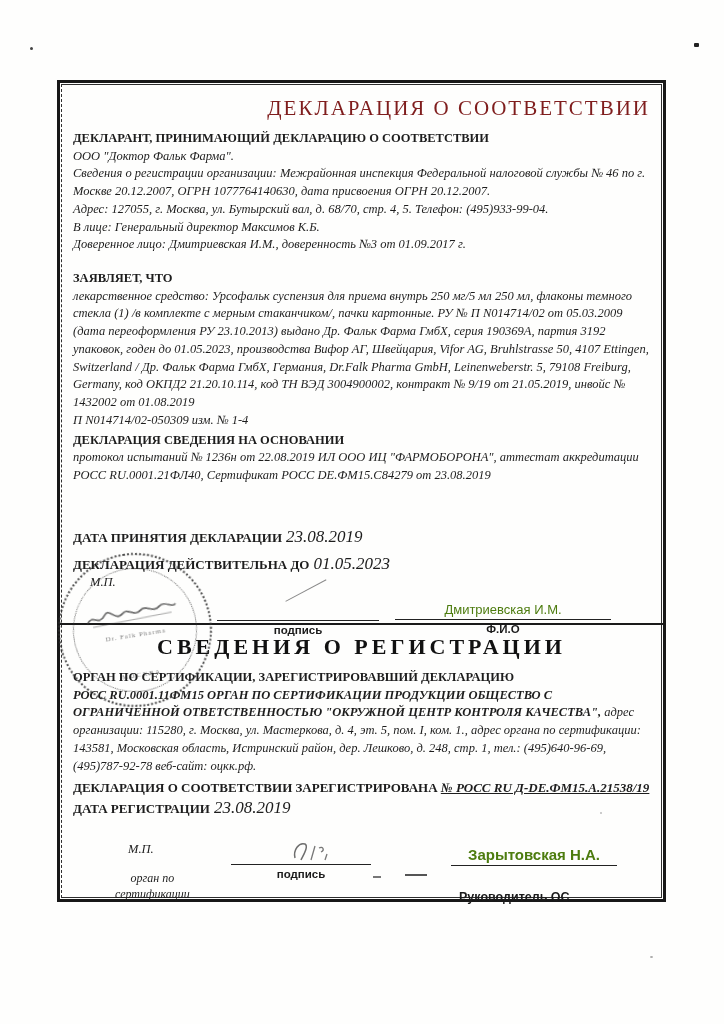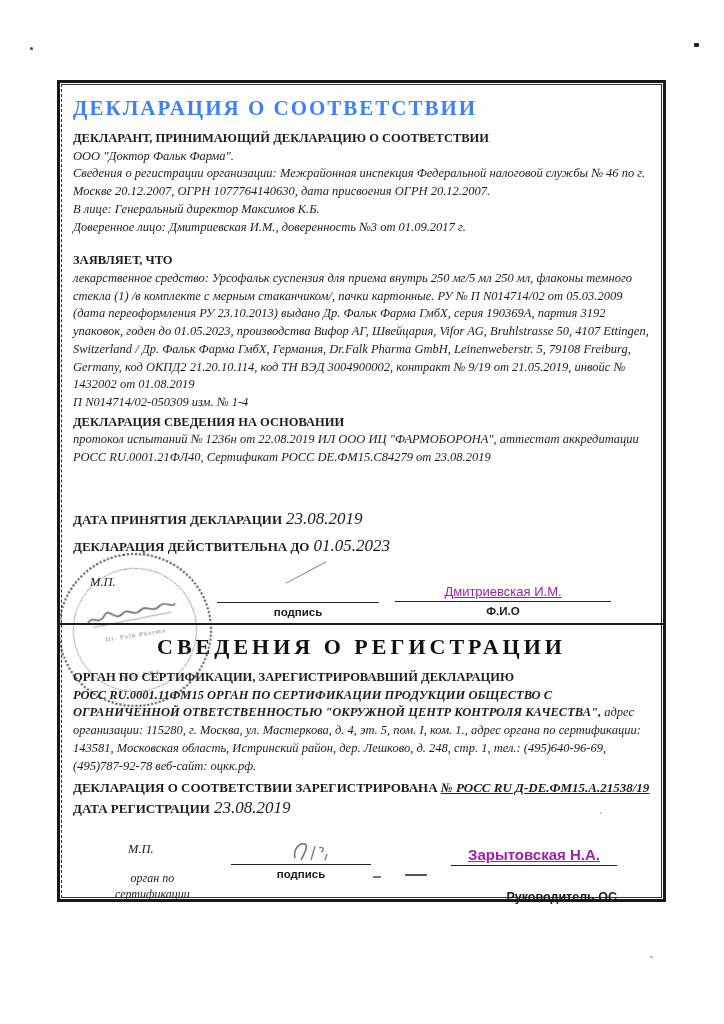--- a/index.html
+++ b/index.html
@@ -31,43 +31,43 @@
     border:1px solid #2e2e2e;
     border-left-style:dashed;
     pointer-events:none;
   }
 
   .sec1 { position:absolute; top:0; left:13px; right:13px; height:538px; }
   .sec2 { position:absolute; top:544px; left:13px; right:13px; bottom:4px; }
   .divider { position:absolute; left:0; right:0; top:540px; height:2px; background:#1a1a1a; z-index:1; }
 
   .doc-title {
-    margin-top:13px; text-align:left;
-    font-size:21px; font-weight:bold; letter-spacing:2px; color:#3b82f6;
+    margin-top:13px; text-align:right;
+    font-size:21px; font-weight:normal; letter-spacing:2px; color:#7f1d1d;
   }
   .sec2-title {
     margin-top:7px; text-align:center;
     font-size:22px; font-weight:bold; letter-spacing:4px; color:#111;
   }
   .h-bold { font-size:12.5px; font-weight:bold; margin-top:9px; line-height:1.4; }
   .body-it { font-size:12.5px; font-style:italic; line-height:1.42; }
   .body-it.b { font-weight:bold; font-style:italic; }
   .mt2 { margin-top:2px; } .mt10 { margin-top:10px; } .mt16 { margin-top:16px; }
 
   .date-line { margin-top:42px; }
   .date-line2 { margin-top:7px; }
   .date-line .lbl, .date-line2 .lbl { font-size:13px; font-weight:bold; }
   .date-line .val, .date-line2 .val { font-size:17px; font-style:italic; }
 
   
   .sigrow1 { position:relative; margin-top:20px; height:62px; }
   .sig-col { position:absolute; text-align:center; font-family:"Liberation Sans", sans-serif; }
   .sig-line { border-top:1.6px solid #222; }
   .sig-label { font-size:11.5px; font-weight:bold; color:#1b1b1b; margin-top:3px; }
-  .sig-name { font-size:13px; color:#a21caf; margin-bottom:2px;text-decoration:underline; }
+  .sig-name { font-size:13px; color:#4d7c0f; margin-bottom:2px; }
 
   .c-sign1 { left:144px; top:26px; width:162px; }
   .c-fio1  { left:322px; top:8px;  width:216px; }
   .pen-slash { position:absolute; left:210px; top:-4px; width:46px; height:1.4px; background:#8a8a8a; transform:rotate(-28deg); }
 
   .mp1 { position:absolute; left:30px; top:492px; font-size:12.5px; font-style:italic; z-index:3; }
 
   
   .stamp {
     position:absolute; left:-2px; top:470px; width:154px; height:154px;
@@ -85,21 +85,21 @@
     font-size:6.5px; letter-spacing:2px; color:#333; opacity:.75; filter:blur(.3px);
   }
   .stamp svg { position:absolute; left:28px; top:48px; }
 
   .sigrow2 { position:relative; margin-top:24px; height:72px; }
   .mp2 { position:absolute; left:55px; top:0; font-size:12.5px; font-style:italic; }
   .org-lbl { position:absolute; left:42px; top:28px; font-size:12px; font-style:italic; text-align:center; line-height:1.35; }
   .c-sign2 { left:158px; top:22px; width:140px; }
   .c-fio2  { left:378px; top:4px; width:166px; }
   .c-fio2 .sig-name { font-weight:bold; font-size:15px; }
-  .c-fio2 .sig-label { font-size:12.5px; text-align:right; padding-left:8px;margin-top:24px; }
+  .c-fio2 .sig-label { font-size:12.5px; text-align:left; padding-left:8px;margin-top:24px; }
   .scrib2 { position:absolute; left:208px; top:-6px; }
   .dash-pre { position:absolute; left:332px; top:32px; width:22px; height:1.5px; background:#555; }
   .dash-pre2 { position:absolute; left:300px; top:34px; width:8px; height:1.3px; background:#777; }
 </style>
 </head>
 <body>
 
 <div class="page">
 
   <div class="speck s1"></div>
@@ -109,20 +109,21 @@
 
   <div class="frame">
     <div class="frame-inner"></div>
 
     <div class="sec1">
       <div class="doc-title">ДЕКЛАРАЦИЯ О СООТВЕТСТВИИ</div>
 
       <div class="h-bold">ДЕКЛАРАНТ, ПРИНИМАЮЩИЙ ДЕКЛАРАЦИЮ О СООТВЕТСТВИИ</div>
       <div class="body-it">ООО "Доктор Фальк Фарма".</div>
       <div class="body-it">Сведения о регистрации организации: Межрайонная инспекция Федеральной налоговой службы № 46 по г. Москве 20.12.2007, ОГРН 1077764140630, дата присвоения ОГРН 20.12.2007.</div>
+      <div class="body-it">Адрес: 127055, г. Москва, ул. Бутырский вал, д. 68/70, стр. 4, 5. Телефон: (495)933-99-04.</div>
       <div class="body-it">В лице: Генеральный директор Максимов К.Б.</div>
       <div class="body-it">Доверенное лицо: Дмитриевская И.М., доверенность №3 от 01.09.2017 г.</div>
 
       <div class="h-bold mt16">ЗАЯВЛЯЕТ, ЧТО</div>
       <div class="body-it">лекарственное средство: Урсофальк суспензия для приема внутрь 250 мг/5 мл 250 мл, флаконы темного стекла (1) /в комплекте с мерным стаканчиком/, пачки картонные. РУ № П N014714/02 от 05.03.2009 (дата переоформления РУ 23.10.2013) выдано Др. Фальк Фарма ГмбХ, серия 190369А, партия 3192 упаковок, годен до 01.05.2023, производства Вифор АГ, Швейцария, Vifor AG, Bruhlstrasse 50, 4107 Ettingen, Switzerland / Др. Фальк Фарма ГмбХ, Германия, Dr.Falk Pharma GmbH, Leinenweberstr. 5, 79108 Freiburg, Germany, код ОКПД2 21.20.10.114, код ТН ВЭД 3004900002, контракт № 9/19 от 21.05.2019, инвойс № 1432002 от 01.08.2019</div>
 
       <div class="body-it">П N014714/02-050309 изм. № 1-4</div>
 
       <div class="h-bold mt2">ДЕКЛАРАЦИЯ СВЕДЕНИЯ НА ОСНОВАНИИ</div>
       <div class="body-it">протокол испытаний № 1236н от 22.08.2019 ИЛ ООО ИЦ "ФАРМОБОРОНА", аттестат аккредитации РОСС RU.0001.21ФЛ40, Сертификат РОСС DE.ФМ15.С84279 от 23.08.2019</div>

